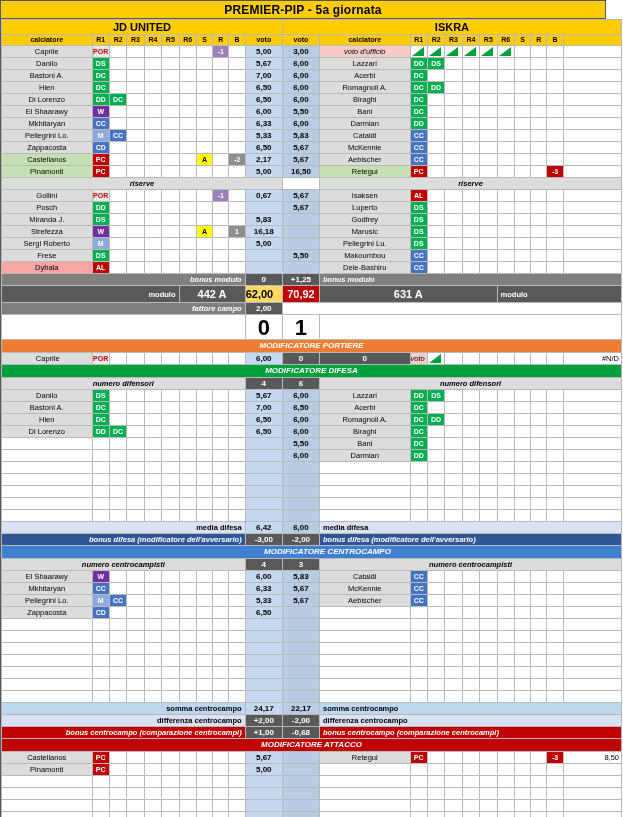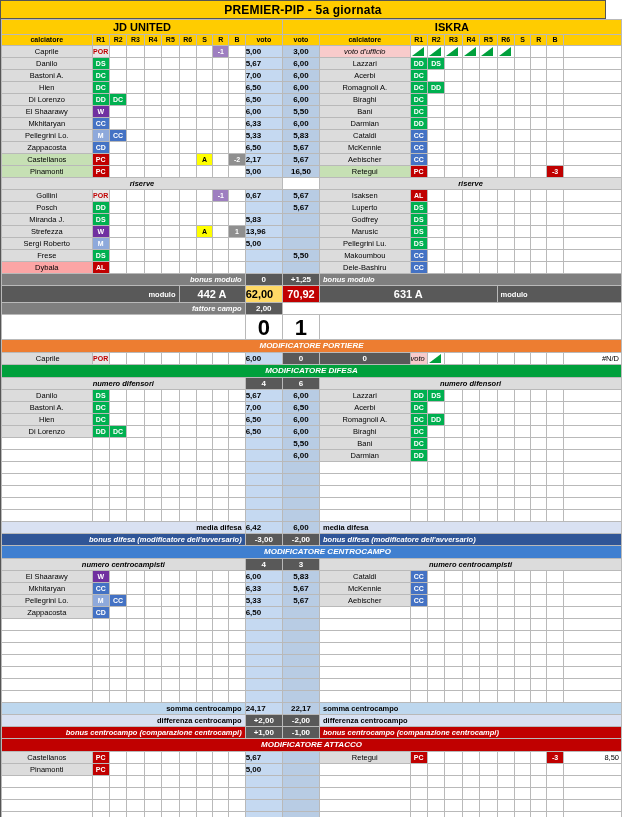--- a/index.html
+++ b/index.html
@@ -5,21 +5,21 @@
   html,body{margin:0;padding:0;background:#fff;}
   body{font-family:"Liberation Sans",sans-serif;font-size:8px;color:#000;}
   #page{width:606px;height:817px;position:relative;background:#fff;box-sizing:border-box;border:1px solid #555;}
   .title{background:#ffcc00;height:17px;display:flex;align-items:center;justify-content:center;font-weight:bold;font-size:12px;letter-spacing:.2px;border-bottom:1px solid #555;}
   table{border-collapse:collapse;table-layout:fixed;width:621px;}
   td{border:1px solid #b9b9b9;height:11px;line-height:11px;overflow:hidden;white-space:nowrap;font-size:8px;padding:0;}
   .lft{text-align:left;padding-left:2px;}
   .teamhdr{background:#ffcc00;font-weight:bold;font-size:11px;text-align:center;height:14px;line-height:14px;}
   .colhdr{background:#ffcc00;font-weight:bold;font-size:7px;text-align:center;height:10px;line-height:10px;}
   .nm{background:#dcdcdc;text-align:center;font-size:7.5px;}
-  .voto{background:#c5d9f1;font-weight:bold;font-size:8px;}
+  .voto{background:#c5d9f1;text-align:center;font-weight:bold;font-size:8px;}
   .votoB{background:#b8cce4;text-align:center;font-weight:bold;font-size:8px;}
   .rolebox{text-align:center;font-weight:bold;font-size:7px;color:#fff;}
   .r-por{background:#e8e8e8;color:#c00000;}
   .r-ds{background:#00b050;}
   .r-dc{background:#00b050;}
   .r-dd{background:#00b050;}
   .r-m{background:#8ea9db;}
   .r-cc{background:#4472c4;}
   .r-cd{background:#4472c4;}
   .r-w{background:#7030a0;}
@@ -518,21 +518,21 @@
           <td class="nm ">Strefezza</td>
           <td class="rolebox r-w">W</td>
           <td class="blank"></td>
           <td class="blank"></td>
           <td class="blank"></td>
           <td class="blank"></td>
           <td class="blank"></td>
           <td class="yellowcard">A</td>
           <td class="blank"></td>
           <td class="grayv">1</td>
-          <td class="voto">13,96</td>
+          <td class="voto">16,18</td>
           <td class="votoB"></td>
           <td class="nm ">Marusic</td>
           <td class="rolebox r-ds">DS</td>
           <td class="blank"></td>
           <td class="blank"></td>
           <td class="blank"></td>
           <td class="blank"></td>
           <td class="blank"></td>
           <td class="blank"></td>
           <td class="blank"></td>
@@ -1286,21 +1286,21 @@
     <tr>
       <td class="mediabar" colspan="10">differenza centrocampo</td>
       <td class="bonuscell">+2,00</td>
       <td class="bonuscell">-2,00</td>
       <td class="mediabar2" colspan="11">differenza centrocampo</td>
     </tr>
 
     <tr>
       <td class="redbar" colspan="10">bonus centrocampo (comparazione centrocampi)</td>
       <td class="bonuscell">+1,00</td>
-      <td class="bonuscell">-1,00</td>
+      <td class="bonuscell">-0,68</td>
       <td class="redbar2" colspan="11">bonus centrocampo (comparazione centrocampi)</td>
     </tr>
 
     <tr>
       <td class="secbar sec-red" colspan="23">MODIFICATORE ATTACCO</td>
     </tr>
 
     </tbody>
       <tbody id="attacco-body">
         <tr>

